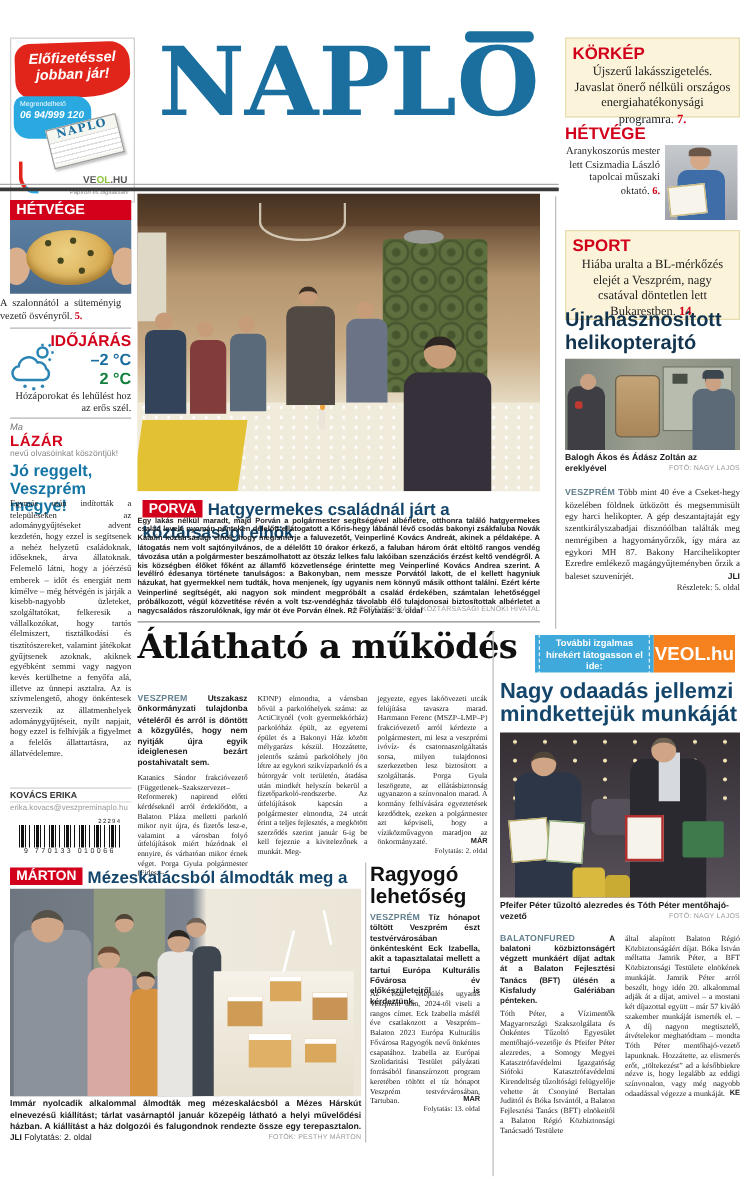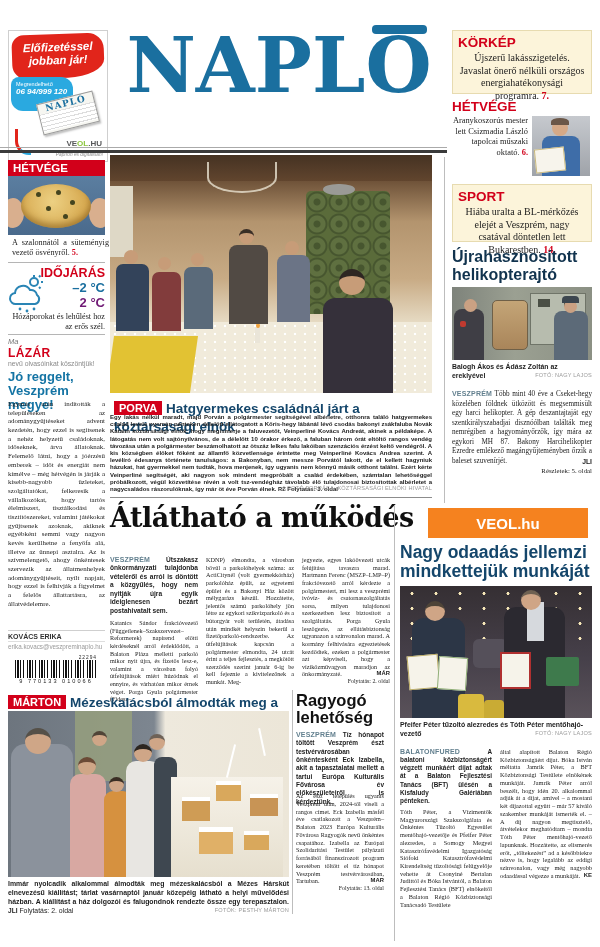--- a/index.html
+++ b/index.html
@@ -33,42 +33,42 @@
   .hrule2{left:0;top:150px;width:447px;height:3px;background:#3a3a3a}
   
   .box-cream{background:#fcf4da;border:1px solid #e7dbb0;padding:4px 5px}
   .sec-label{font:bold 13.5px "Liberation Sans",sans-serif;color:#d2001a;text-align:left;margin-bottom:2px}
   .teaser-text{font-size:10px;line-height:1.26;text-align:center}
   .pageref{color:#d2001a;font-weight:bold}
   .korkep{left:452px;top:30px;width:140px;height:64px}
   .hetvege2{left:452px;top:99px;width:140px;height:80px}
   .hetvege2-row{display:flex;gap:4px}
   .hetvege2-text{width:76px;font-size:8.4px;line-height:1.26;text-align:right}
-  .sport{left:452px;top:184px;width:140px;height:58px}
+  .sport{left:452px;top:184px;width:140px;height:72px}
   
   .heli-head{left:452px;top:248px;width:140px;font:bold 16px "Liberation Sans",sans-serif;color:#11334e;line-height:1.12}
   .photo{position:absolute;overflow:hidden;background:#999}
   .heli-photo{left:452px;top:287px;width:140px;height:73px}
   .heli-cap{left:452px;top:363px;width:140px}
   .photo-cap{font:bold 6.9px "Liberation Sans",sans-serif;line-height:1.3;text-align:left}
   .credit{font:5.6px "Liberation Sans",sans-serif;color:#9a9a9a;letter-spacing:.2px}
   .heli-body{left:452px;top:390px;width:140px;height:116px;font-size:7.2px;line-height:1.32;text-align:justify}
   .loc{font:bold 7px "Liberation Sans",sans-serif;color:#63808f;letter-spacing:.2px}
   .sig{font-family:"Liberation Sans",sans-serif;font-weight:bold;font-size:.95em}
   .more{text-align:right;font-size:.95em}
   
   .lcol-head{left:8px;top:160px;width:97px;background:#d2001a;color:#fff;font:bold 11.5px "Liberation Sans",sans-serif;padding:2px 5px}
   .cookie-photo{left:8px;top:176px;width:97px;height:59px}
-  .lcol-cap{left:12px;top:238px;width:97px;font-size:8.2px;line-height:1.25;text-align:justify}
+  .lcol-cap{left:0;top:238px;width:97px;font-size:8.2px;line-height:1.25;text-align:justify}
   .thinrule{height:1px;background:#b5b5b5}
   .lr1{left:8px;top:262px;width:97px}
   .weather{left:8px;top:266px;width:97px;text-align:right}
   .weather-label{font:bold 12.5px "Liberation Sans",sans-serif;color:#d2001a}
   .temp-low{font:bold 13px "Liberation Sans",sans-serif;color:#1a6f9f}
-  .temp-high{font:bold 13px "Liberation Sans",sans-serif;color:#701a75}
+  .temp-high{font:bold 13px "Liberation Sans",sans-serif;color:#15803d}
   .weather-text{font-size:8.2px;line-height:1.25;margin-top:2px}
   .wicon{position:absolute;left:0;top:8px}
   .lr2{left:8px;top:334px;width:97px}
   .nameday{left:8px;top:337px;width:97px}
   .nameday-ma{font:italic 7.5px "Liberation Sans",sans-serif;color:#777}
   .nameday-name{font:bold 12px "Liberation Sans",sans-serif;color:#d2001a;letter-spacing:.4px}
   .nameday-text{font:6.8px "Liberation Sans",sans-serif;color:#8a8a8a}
   .greet-title{left:8px;top:370px;width:97px;font:bold 13px "Liberation Sans",sans-serif;color:#1474a4;line-height:1.08}
   .greet-body{left:8px;top:400px;width:97px;height:226px;font-size:6.9px;line-height:1.26;text-align:justify}
   .author-blk{left:8px;top:630px;width:97px;border-top:1px solid #cfcfcf;padding-top:2px}
@@ -321,20 +321,23 @@
 
 <div class="abs rag-head">Ragyogó lehetőség</div>
 <div class="abs rag-lead"><span class="loc">VESZPRÉM</span> <span>Tíz hónapot töltött Veszprém észt testvérvárosában önkéntesként Eck Izabella, akit a tapasztalatai mellett a tartui Európa Kulturális Fővárosa év előkészületeiről is kérdeztünk.</span></div>
 <div class="abs rag-body">
   <span>Az észt település ugyanis Veszprém után, 2024-től viseli a rangos címet. Eck Izabella másfél éve csatlakozott a Veszprém–Balaton 2023 Európa Kulturális Fővárosa Ragyogók nevű önkéntes csapatához. Izabella az Európai Szolidaritási Testület pályázati forrásából finanszírozott program keretében töltött el tíz hónapot Veszprém testvérvárosában, Tartuban.</span>
   <b class="sig" style="float:right">MAR</b>
   <div class="more">Folytatás: 13. oldal</div>
 </div>
 
 <div class="abs veol-banner">
+  <div class="veol-left">
+      <span>További izgalmas hírekért látogasson el ide:</span>
+    </div>
   <div class="veol-right">VEOL.hu</div>
 </div>
 
 <div class="abs oda-head">Nagy odaadás jellemzi mindkettejük munkáját</div>
 <div class="photo oda-photo" style="background:linear-gradient(180deg,#352f33 0%,#46404a 55%,#5a525a 100%)">
   <div class="blob" style="left:0;top:0;width:100%;height:42%;background-image:radial-gradient(circle,#f6e7b8 1.3px,transparent 1.8px);background-size:24px 15px"></div>
   <div class="blob" style="left:38%;top:40%;width:18%;height:22%;background:#55505a;border-radius:6px"></div>
   <div class="blob" style="left:6%;top:24%;width:28%;height:76%;border-radius:12px 12px 0 0;background:#2c3646"></div>
   <div class="blob" style="left:13%;top:11%;width:20px;height:20px;border-radius:50%;background:#cfa586;border-top:5px solid #4e4438"></div>
   <div class="blob" style="left:4%;top:52%;width:16%;height:26%;background:#f6f3ea;border:1px solid #b9a95f;transform:rotate(-5deg)"></div>

